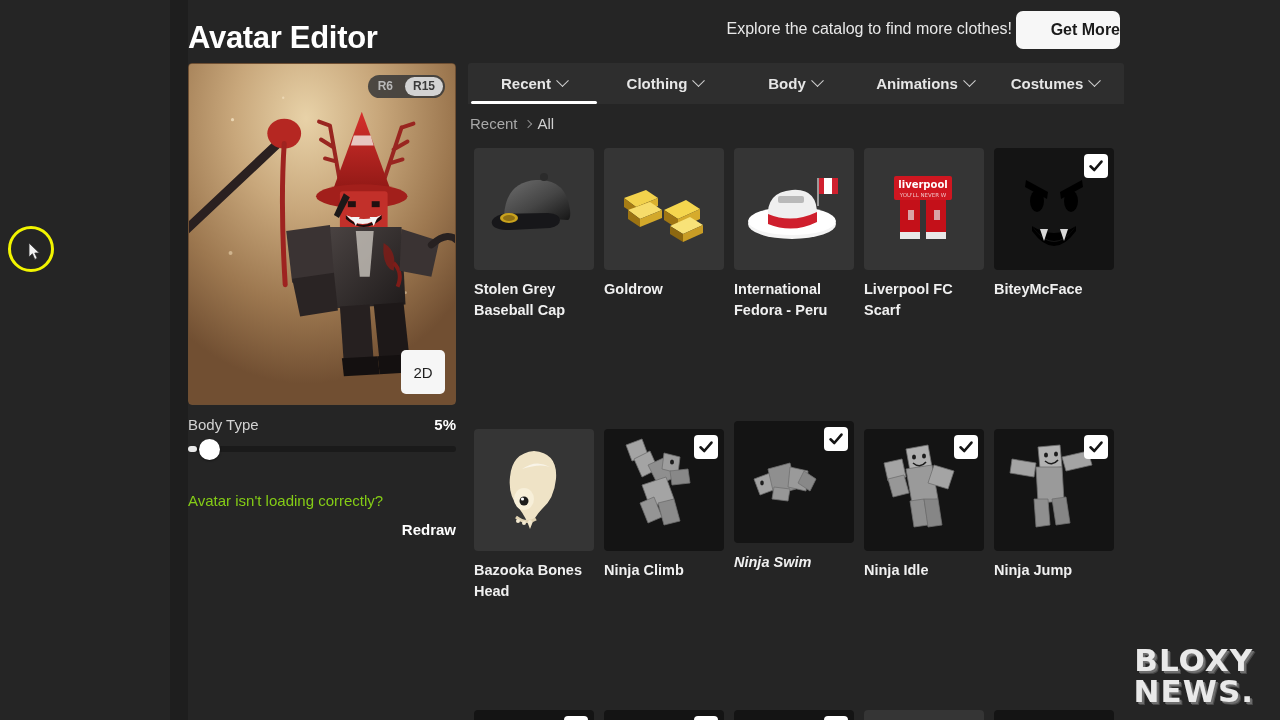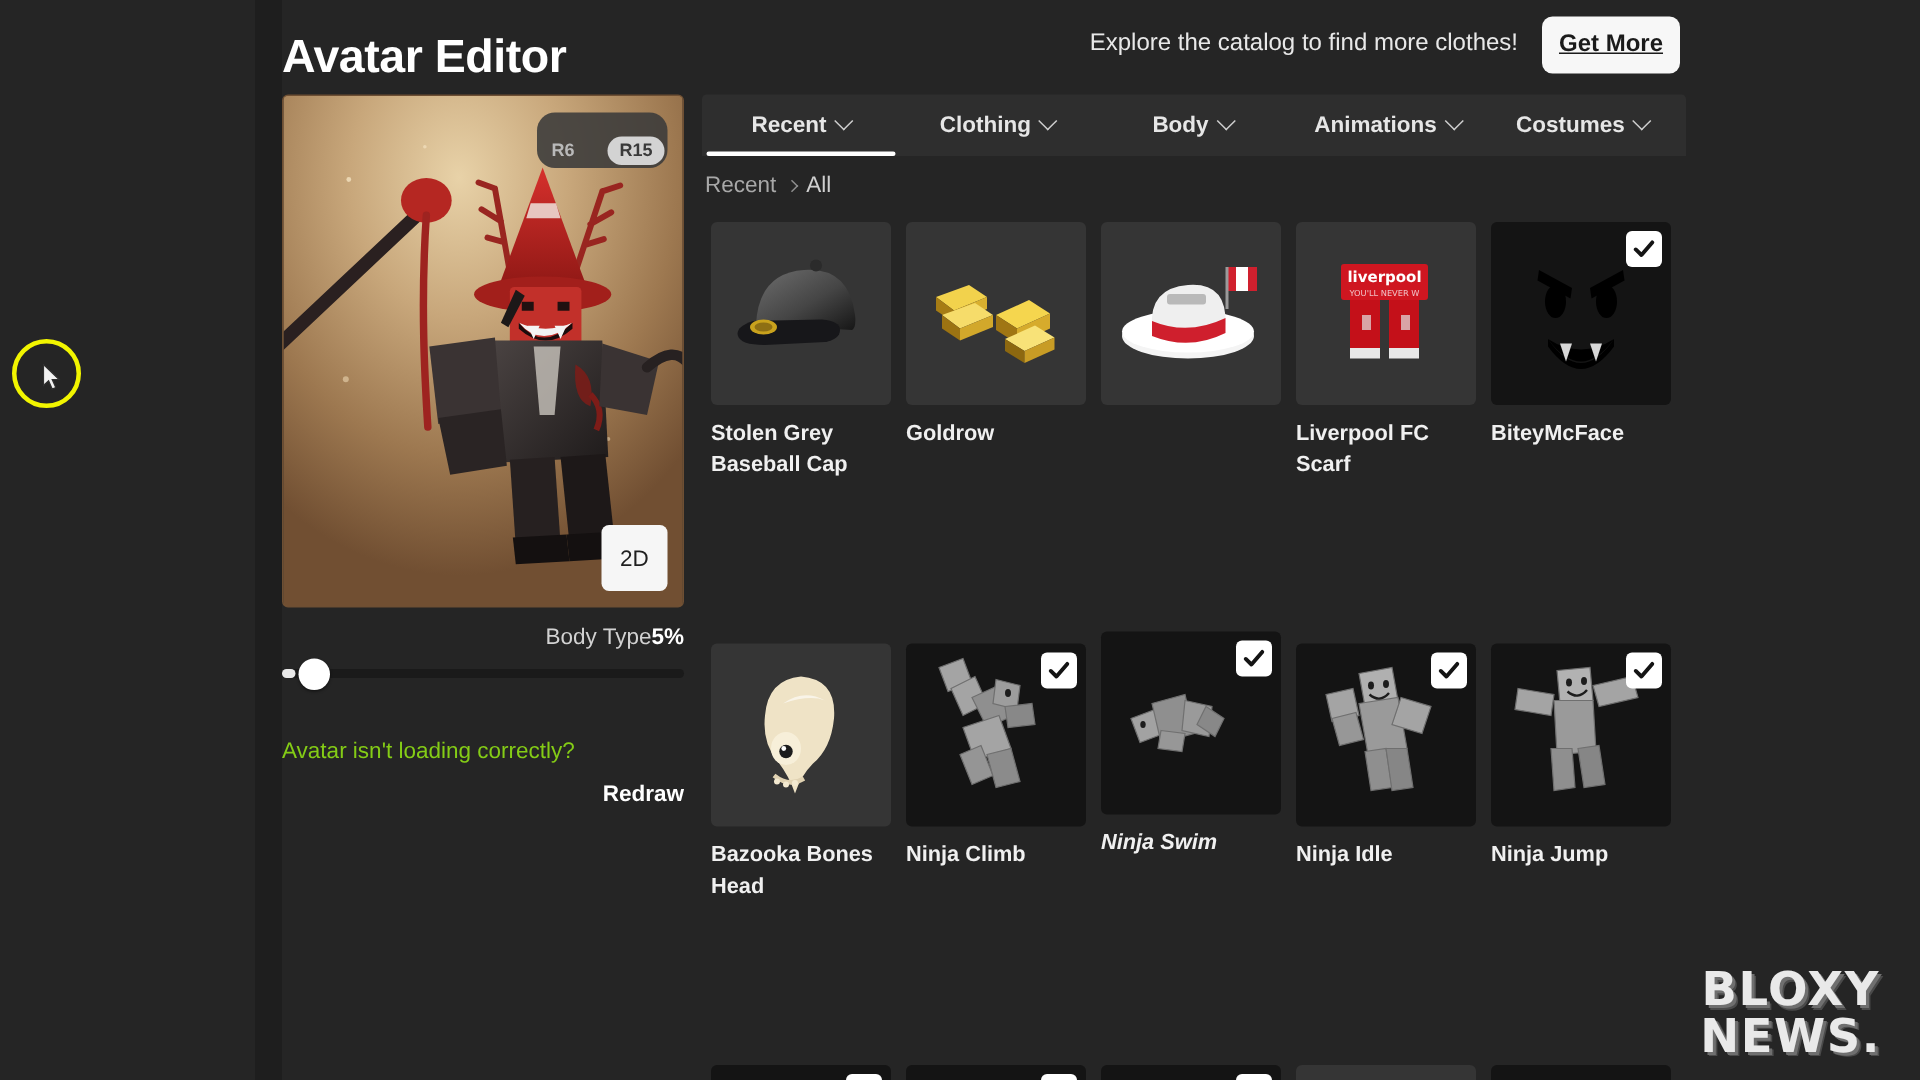--- a/index.html
+++ b/index.html
@@ -57,33 +57,32 @@
     position: absolute;
     right: 268px; top: 20px;
     font-size: 16px;
     color: #e8e8e8;
     white-space: nowrap;
   }
 
   .get-more-btn {
     position: absolute;
     right: 160px; top: 11px;
-    width: 92px; height: 38px;
+    width: 104px; height: 38px;
     background: #f7f7f7;
     color: #1b1b1b;
     border: none;
     border-radius: 7px;
     font-family: "Liberation Sans", sans-serif;
     font-size: 16px;
     font-weight: bold;
     cursor: pointer;
     line-height: 38px;
-    text-align: center;
+    text-align: right;
     padding: 0;
-    text-decoration: underline;
   }
 
   
   .avatar-panel {
     position: absolute;
     left: 188px; top: 63px;
     width: 268px; height: 342px;
     border-radius: 4px;
     overflow: hidden;
     background:
@@ -93,27 +92,27 @@
 
   .avatar-stage {
     position: absolute;
     inset: 0;
   }
 
   
   .rig-toggle {
     position: absolute;
     right: 10px; top: 11px;
-    height: 37px;
+    height: 23px;
     background: rgba(58,58,58,0.88);
     border-radius: 12px;
     display: flex;
-    align-items: flex-end;
+    align-items: center;
     padding: 2px;
-    gap: 14px;
+    gap: 4px;
   }
   .rig-opt {
     font-size: 12px;
     font-weight: bold;
     color: #b9b9b9;
     padding: 2px 8px;
     border-radius: 10px;
     line-height: 15px;
     cursor: pointer;
   }
@@ -138,21 +137,21 @@
   }
 
   
   .slider-block {
     position: absolute;
     left: 188px; top: 416px;
     width: 268px;
   }
   .slider-head {
     display: flex;
-    justify-content: flex-end;
+    justify-content: space-between;
     align-items: baseline;
     margin-bottom: 13px;
   }
   .slider-label {
     font-size: 15px;
     color: #d2d2d2;
   }
   .slider-value {
     font-size: 15px;
     font-weight: bold;
@@ -532,20 +531,21 @@
           <path d="M34 66 q24 10 49 -2 l0 10 q-24 12 -49 2 z" fill="#cf1f2d"></path>
           <rect x="44" y="48" width="26" height="7" rx="2" fill="#b9b9b9"></rect>
           <g>
             <rect x="84" y="30" width="20" height="16" fill="#ffffff"></rect>
             <rect x="84" y="30" width="6" height="16" fill="#d0202e"></rect>
             <rect x="98" y="30" width="6" height="16" fill="#d0202e"></rect>
             <rect x="83" y="30" width="2" height="28" fill="#9a9a9a"></rect>
           </g>
         </svg>
       </div>
+      <div class="item-name">International Fedora - Peru</div>
     </div>
 
     <div class="cell">
       <div class="thumb">
         <svg class="art-svg thumb-art" viewBox="0 0 120 122">
           <rect x="30" y="28" width="58" height="24" rx="2" fill="#cf1620"></rect>
           <text x="59" y="40" font-family="DejaVu Sans, sans-serif" font-size="10" font-weight="bold" fill="#ffffff" text-anchor="middle">liverpool</text>
           <text x="59" y="49" font-family="DejaVu Sans, sans-serif" font-size="5.5" fill="#f0c0c4" text-anchor="middle">YOU'LL NEVER W</text>
           <rect x="36" y="52" width="20" height="34" fill="#c41019"></rect>
           <rect x="62" y="52" width="20" height="34" fill="#c41019"></rect>

